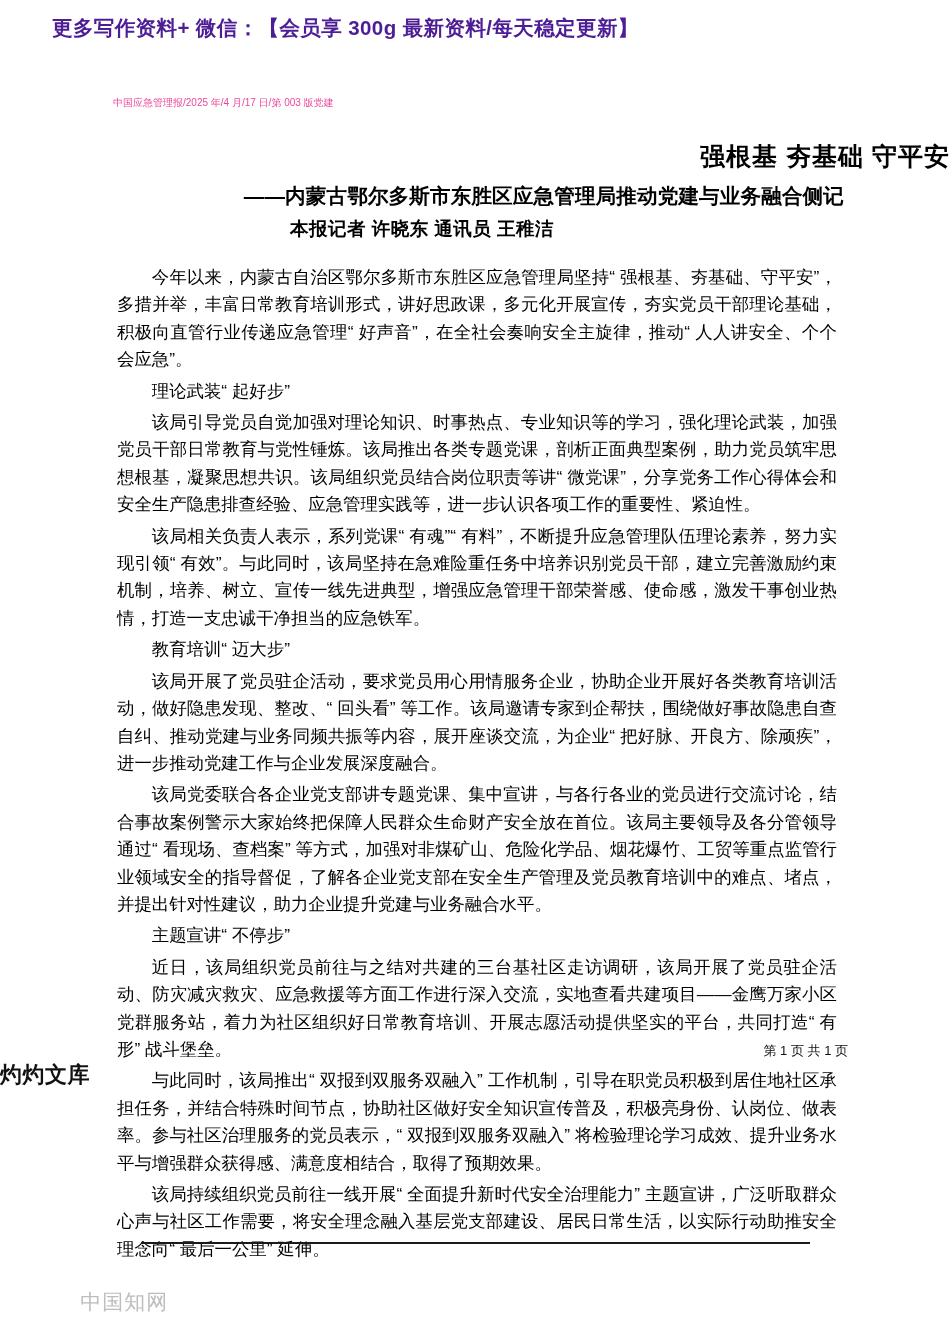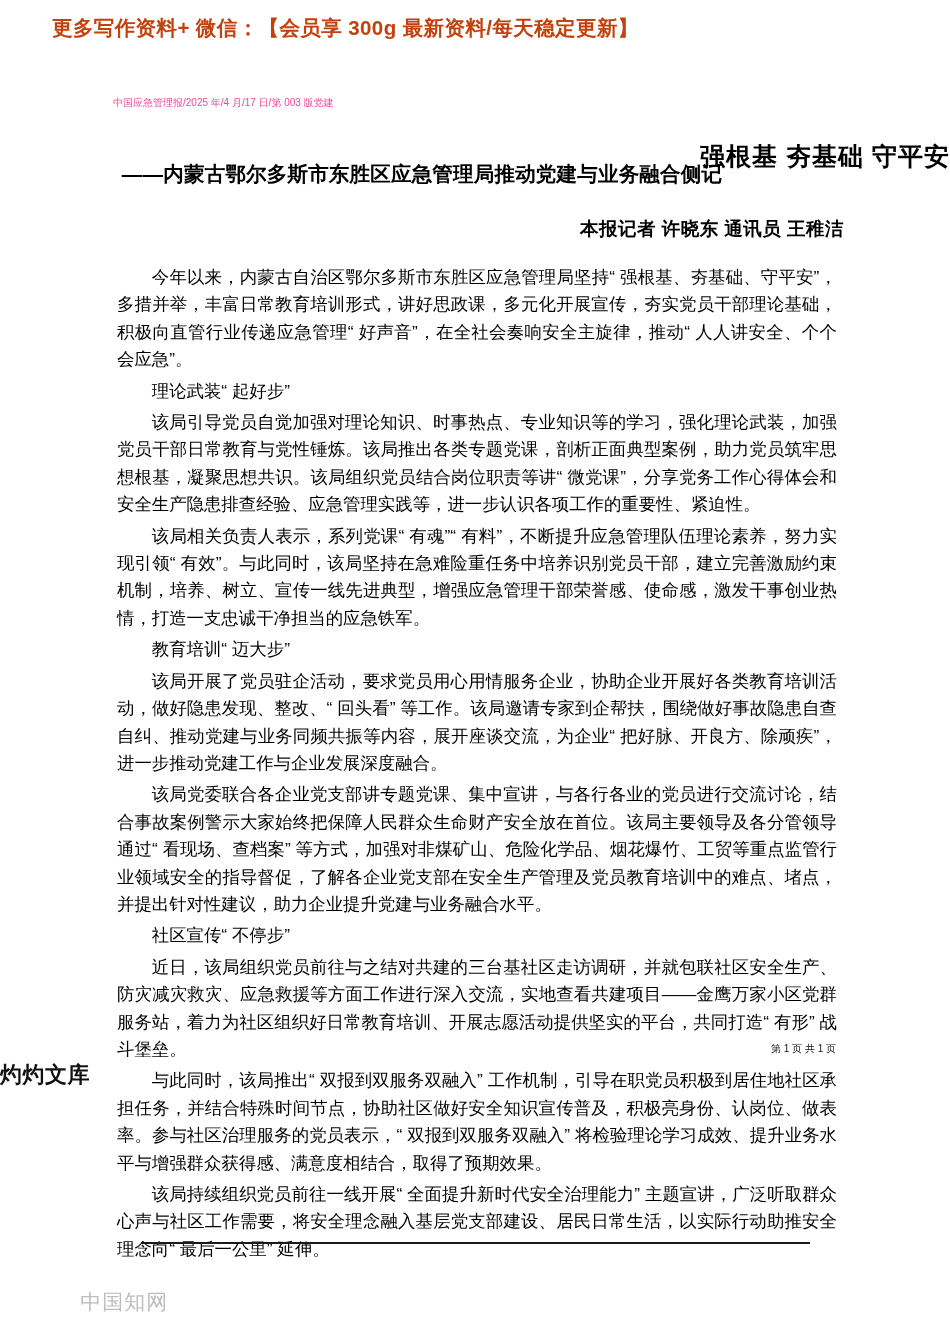--- a/index.html
+++ b/index.html
@@ -23,21 +23,21 @@
     height: 1344px;
   }
 
   
   .promo-banner {
     position: absolute;
     left: 52px;
     top: 14px;
     font-size: 20.5px;
     font-weight: bold;
-    color: #c2410c;
+    color: #4c1d95;
     letter-spacing: 0.4px;
     white-space: nowrap;
   }
 
   
   .source-line {
     position: absolute;
     left: 113px;
     top: 92px;
     width: 420px;
@@ -53,33 +53,33 @@
     top: 140px;
     width: 950px;
     text-align: right;
     font-size: 25px;
     font-weight: bold;
     letter-spacing: 1px;
   }
   .doc-subtitle {
     position: absolute;
     left: 0;
-    top: 160px;
+    top: 182px;
+    width: 844px;
+    text-align: right;
+    font-size: 20.5px;
+    font-weight: bold;
+    letter-spacing: 0.2px;
+  }
+  .byline {
+    position: absolute;
+    left: 0;
+    top: 216px;
     width: 844px;
     text-align: center;
-    font-size: 20.5px;
-    font-weight: bold;
-    letter-spacing: 0.2px;
-  }
-  .byline {
-    position: absolute;
-    left: 0;
-    top: 216px;
-    width: 844px;
-    text-align: right;
     font-size: 18.5px;
     font-weight: bold;
     letter-spacing: 0.5px;
   }
 
   
   .article-body {
     position: absolute;
     left: 113px;
     top: 260px;
@@ -98,22 +98,23 @@
     text-indent: 2em;
   }
 
   
   .page-number {
     position: absolute;
     left: 0;
     top: 1042px;
     width: 836px;
     text-align: right;
-    font-size: 10px;
+    font-size: 13px;
     color: #111;
+    padding-left: 12px;
   }
 
   
   .doc-watermark {
     position: absolute;
     left: 0px;
     top: 1060px;
     font-size: 22px;
     font-weight: bold;
     color: #111;
@@ -170,22 +171,22 @@
   <div class="byline">本报记者  许晓东  通讯员  王稚洁</div>
 
   <div class="article-body">
     <p>今年以来，内蒙古自治区鄂尔多斯市东胜区应急管理局坚持“ 强根基、夯基础、守平安”，多措并举，丰富日常教育培训形式，讲好思政课，多元化开展宣传，夯实党员干部理论基础，积极向直管行业传递应急管理“ 好声音”，在全社会奏响安全主旋律，推动“ 人人讲安全、个个会应急”。</p>
     <p class="section-head">理论武装“ 起好步”</p>
     <p>该局引导党员自觉加强对理论知识、时事热点、专业知识等的学习，强化理论武装，加强党员干部日常教育与党性锤炼。该局推出各类专题党课，剖析正面典型案例，助力党员筑牢思想根基，凝聚思想共识。该局组织党员结合岗位职责等讲“ 微党课”，分享党务工作心得体会和安全生产隐患排查经验、应急管理实践等，进一步认识各项工作的重要性、紧迫性。</p>
     <p>该局相关负责人表示，系列党课“ 有魂”“ 有料”，不断提升应急管理队伍理论素养，努力实现引领“ 有效”。与此同时，该局坚持在急难险重任务中培养识别党员干部，建立完善激励约束机制，培养、树立、宣传一线先进典型，增强应急管理干部荣誉感、使命感，激发干事创业热情，打造一支忠诚干净担当的应急铁军。</p>
     <p class="section-head">教育培训“ 迈大步”</p>
     <p>该局开展了党员驻企活动，要求党员用心用情服务企业，协助企业开展好各类教育培训活动，做好隐患发现、整改、“ 回头看” 等工作。该局邀请专家到企帮扶，围绕做好事故隐患自查自纠、推动党建与业务同频共振等内容，展开座谈交流，为企业“ 把好脉、开良方、除顽疾”，进一步推动党建工作与企业发展深度融合。</p>
     <p>该局党委联合各企业党支部讲专题党课、集中宣讲，与各行各业的党员进行交流讨论，结合事故案例警示大家始终把保障人民群众生命财产安全放在首位。该局主要领导及各分管领导通过“ 看现场、查档案” 等方式，加强对非煤矿山、危险化学品、烟花爆竹、工贸等重点监管行业领域安全的指导督促，了解各企业党支部在安全生产管理及党员教育培训中的难点、堵点，并提出针对性建议，助力企业提升党建与业务融合水平。</p>
-    <p class="section-head">社区宣传“ 不停步”</p>
-    <p>近日，该局组织党员前往与之结对共建的三台基社区走访调研，并就包联社区安全生产、防灾减灾救灾、应急救援等方面工作进行深入交流，实地查看共建项目——金鹰万家小区党群服务站，着力为社区组织好日常教育培训、开展志愿活动提供坚实的平台，共同打造“ 有形” 战斗堡垒。</p>
+    <p class="section-head">主题宣讲“ 不停步”</p>
+    <p>近日，该局组织党员前往与之结对共建的三台基社区走访调研，该局开展了党员驻企活动、防灾减灾救灾、应急救援等方面工作进行深入交流，实地查看共建项目——金鹰万家小区党群服务站，着力为社区组织好日常教育培训、开展志愿活动提供坚实的平台，共同打造“ 有形” 战斗堡垒。</p>
     <p>与此同时，该局推出“ 双报到双服务双融入” 工作机制，引导在职党员积极到居住地社区承担任务，并结合特殊时间节点，协助社区做好安全知识宣传普及，积极亮身份、认岗位、做表率。参与社区治理服务的党员表示，“ 双报到双服务双融入” 将检验理论学习成效、提升业务水平与增强群众获得感、满意度相结合，取得了预期效果。</p>
     <p>该局持续组织党员前往一线开展“ 全面提升新时代安全治理能力” 主题宣讲，广泛听取群众心声与社区工作需要，将安全理念融入基层党支部建设、居民日常生活，以实际行动助推安全理念向“ 最后一公里” 延伸。</p>
   </div>
 
   <div class="page-number">第 1 页 共 1 页</div>
 
   <div class="doc-watermark">灼灼文库</div>
 
   <div class="bottom-rule"></div>
 

